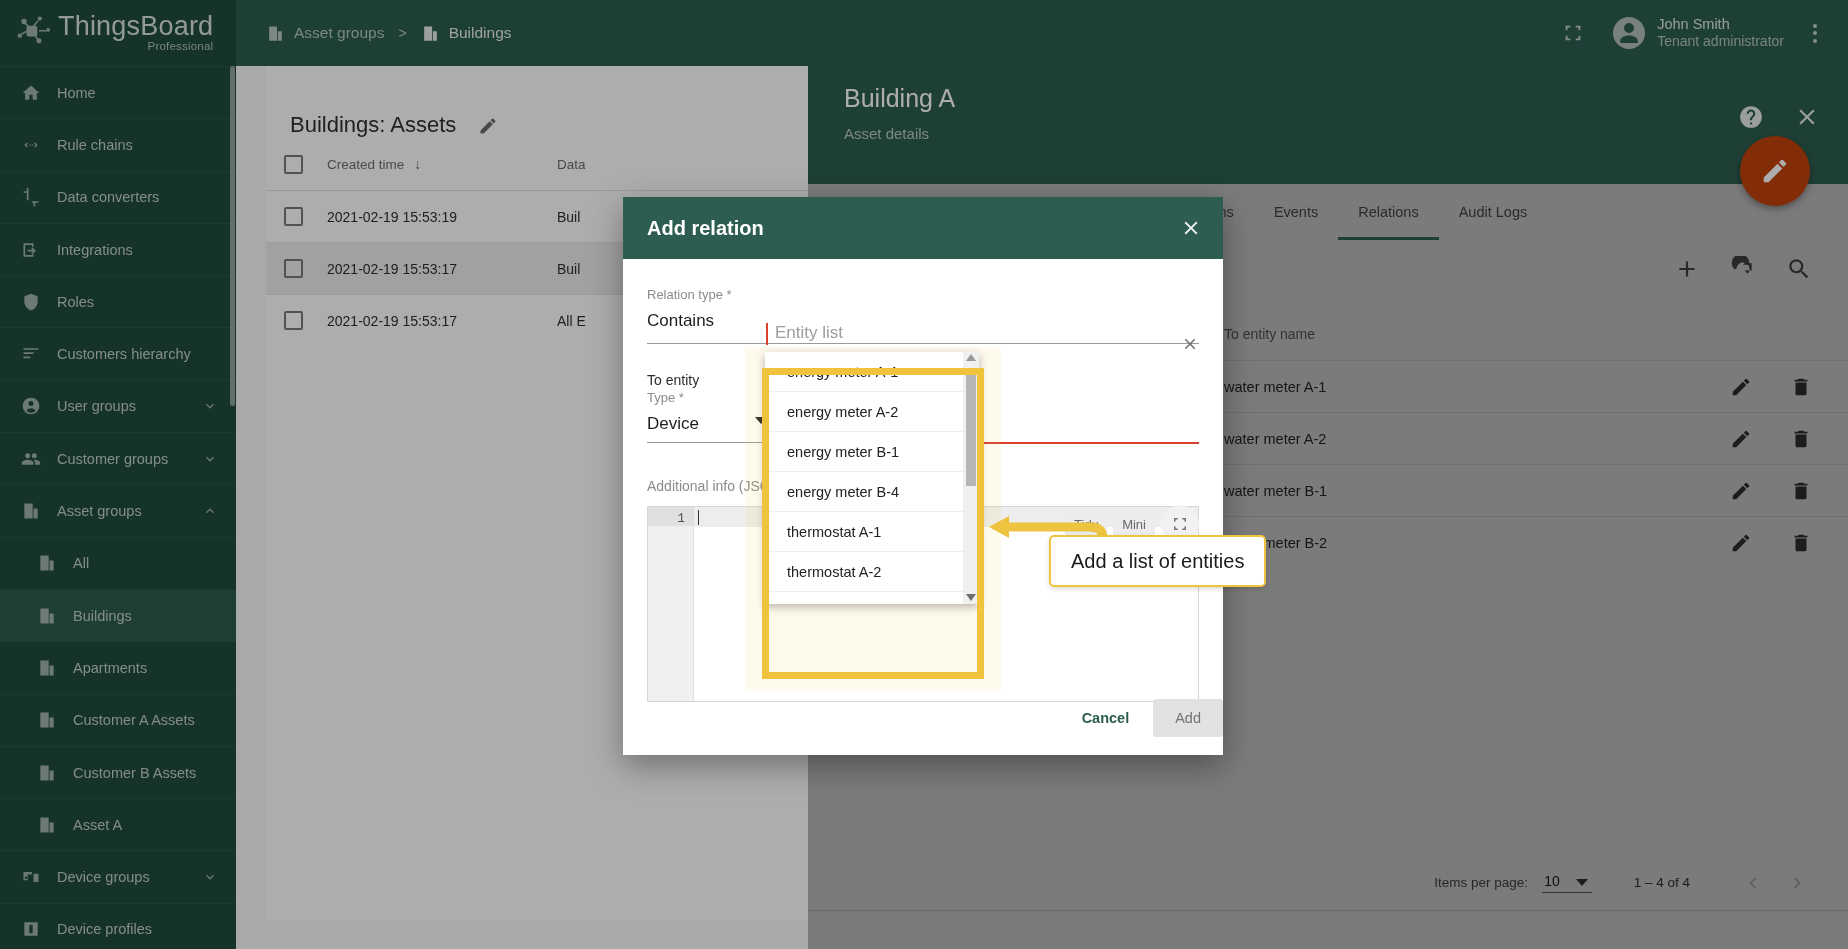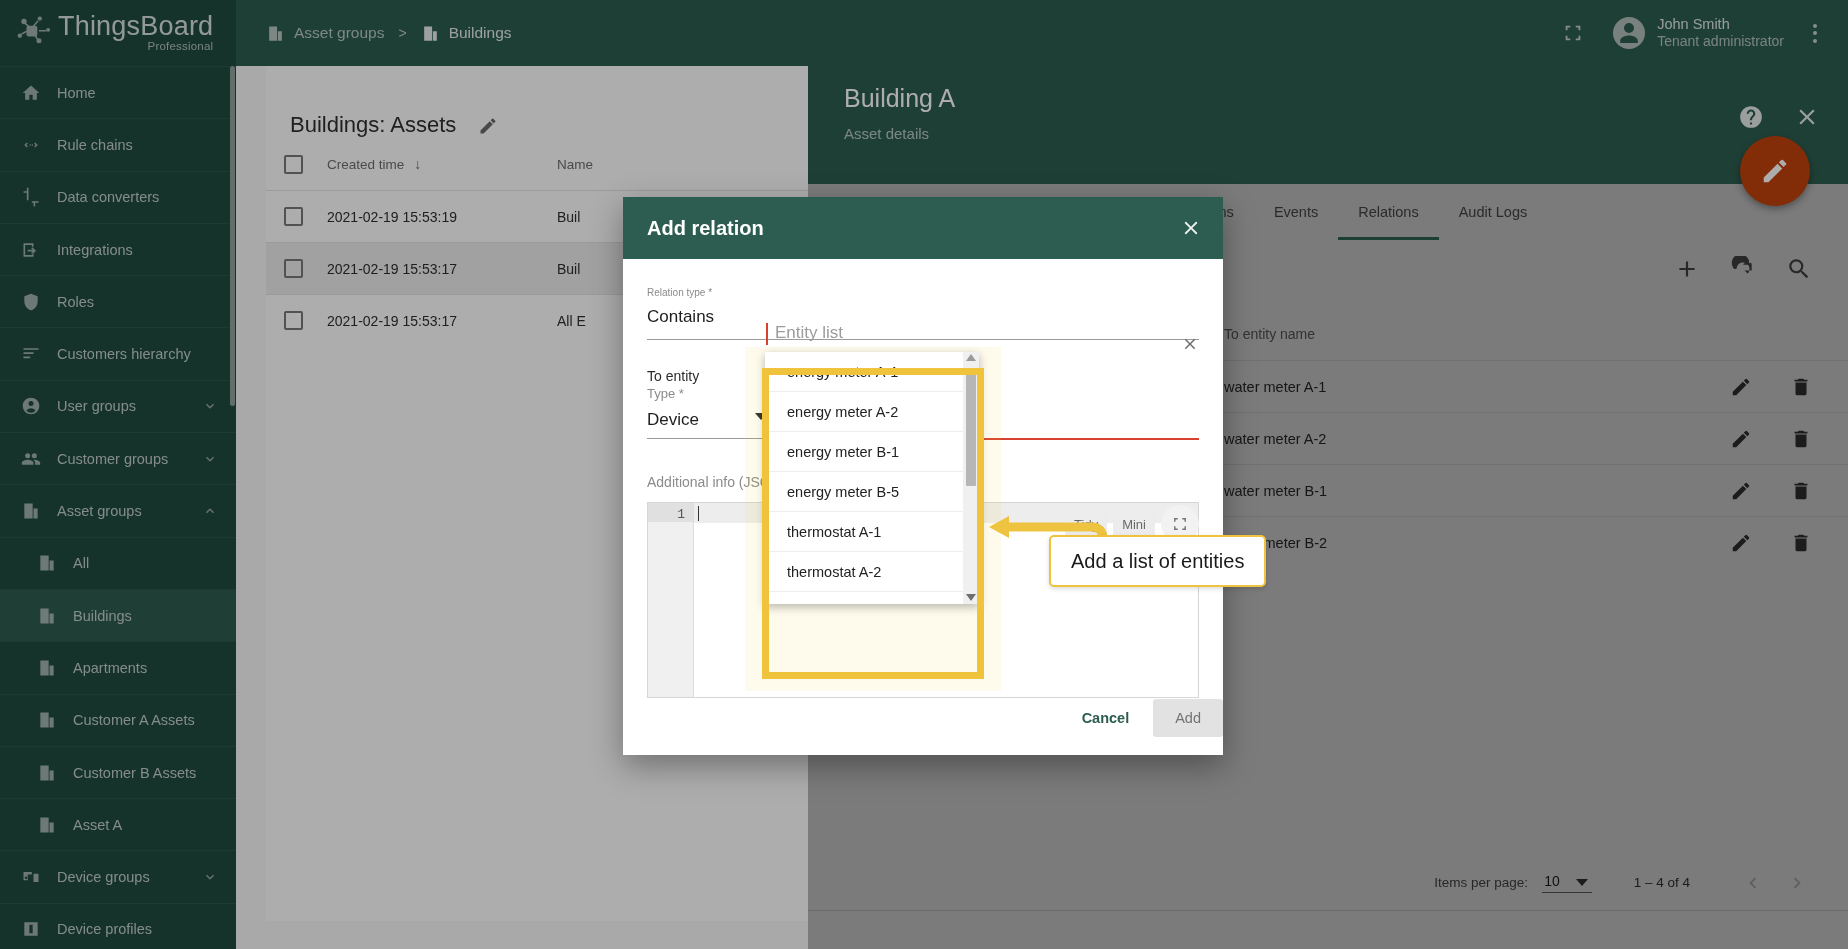--- a/index.html
+++ b/index.html
@@ -129,21 +129,21 @@
   .scrim { position: absolute; inset: 0; background: rgba(0,0,0,.32); }
   .dialog {
     position: absolute; left: 623px; top: 197px; width: 600px; height: 558px;
     background: #ffffff; box-shadow: 0 11px 30px rgba(0,0,0,.35); overflow: visible;
   }
   .dlg-head { height: 62px; background: #2d5d50; display: flex; align-items: center; padding: 0 18px 0 24px; }
   .dlg-title { font-size: 20px; color: #fff; font-weight: bold; }
   .dlg-close { margin-left: auto; width: 28px; height: 28px; cursor:pointer; display:flex;align-items:center;justify-content:center;}
   .dlg-close svg { width: 22px; height: 22px; fill: #eef3f1; }
   .dlg-body { padding: 28px 24px 0 24px; position: relative; }
-  .fld-label { font-size: 10px; color: #8b8b8b; }
+  .fld-label { font-size: 13px; color: #8b8b8b; }
   .fld-value { font-size: 17px; color: #1e1e1e; margin-top: 9px; }
   .fld-line { height: 1px; background: #9a9a9a; margin-top: 12px; }
   .fld-clear { position: absolute; right: 24px; top: 76px; width: 18px; height: 18px; cursor: pointer; }
   .fld-clear svg { width: 18px; height: 18px; fill: #6f6f6f; }
   .to-entity { margin-top: 28px; position: relative; }
   .to-entity-label { font-size: 14px; color: #2b2b2b; }
   .type-label { font-size: 13px; color: #8b8b8b; margin-top: 2px; }
   .type-value { font-size: 17px; color: #1e1e1e; margin-top: 9px; }
   .type-caret { position: absolute; left: 108px; top: 45px; width:0;height:0;border-left:6px solid transparent;border-right:6px solid transparent;border-top:7px solid #2a2a2a;}
   .type-line { position: absolute; left: 0; top: 70px; width: 128px; height: 1px; background: #9a9a9a; }
@@ -418,21 +418,21 @@
               <path d="M3 17.25V21h3.75L17.8 9.94l-3.75-3.75L3 17.25zM20.7 7.04a1 1 0 000-1.41l-2.34-2.34a1 1 0 00-1.41 0l-1.83 1.83 3.75 3.75 1.83-1.83z"></path>
             </svg>
         </span>
       </div>
       <div class="tbl-head">
         <span class="cb"></span>
         <span class="col-created">
           <span>Created time</span>
           <span class="sort-arrow">↓</span>
         </span>
-        <span class="col-name">Name</span>
+        <span class="col-name">Data</span>
       </div>
       <div id="assets-rows">
           <div class="tbl-row">
             <span class="cb"></span>
             <span class="col-created">2021-02-19 15:53:19</span>
             <span class="col-name">Buil</span>
           </div>
           <div class="tbl-row selected">
             <span class="cb"></span>
             <span class="col-created">2021-02-19 15:53:17</span>
@@ -630,21 +630,21 @@
 
   <div style="position:absolute;left:765px;top:320px;width:214px;height:34px;">
     <span style="position:absolute;left:1px;top:3px;width:2px;height:22px;background:#d8412f;"></span>
     <span style="position:absolute;left:10px;top:3px;font-size:17px;color:#9c9c9c;">Entity list</span>
   </div>
   <div class="ac-panel">
     <div id="ac-items">
         <div class="ac-item">energy meter A-1</div>
         <div class="ac-item">energy meter A-2</div>
         <div class="ac-item">energy meter B-1</div>
-        <div class="ac-item">energy meter B-5</div>
+        <div class="ac-item">energy meter B-4</div>
         <div class="ac-item">thermostat A-1</div>
         <div class="ac-item">thermostat A-2</div>
       </div>
     <div class="ac-track">
       <div class="ac-up"></div>
       <div class="ac-thumb"></div>
       <div class="ac-down"></div>
     </div>
   </div>
 

